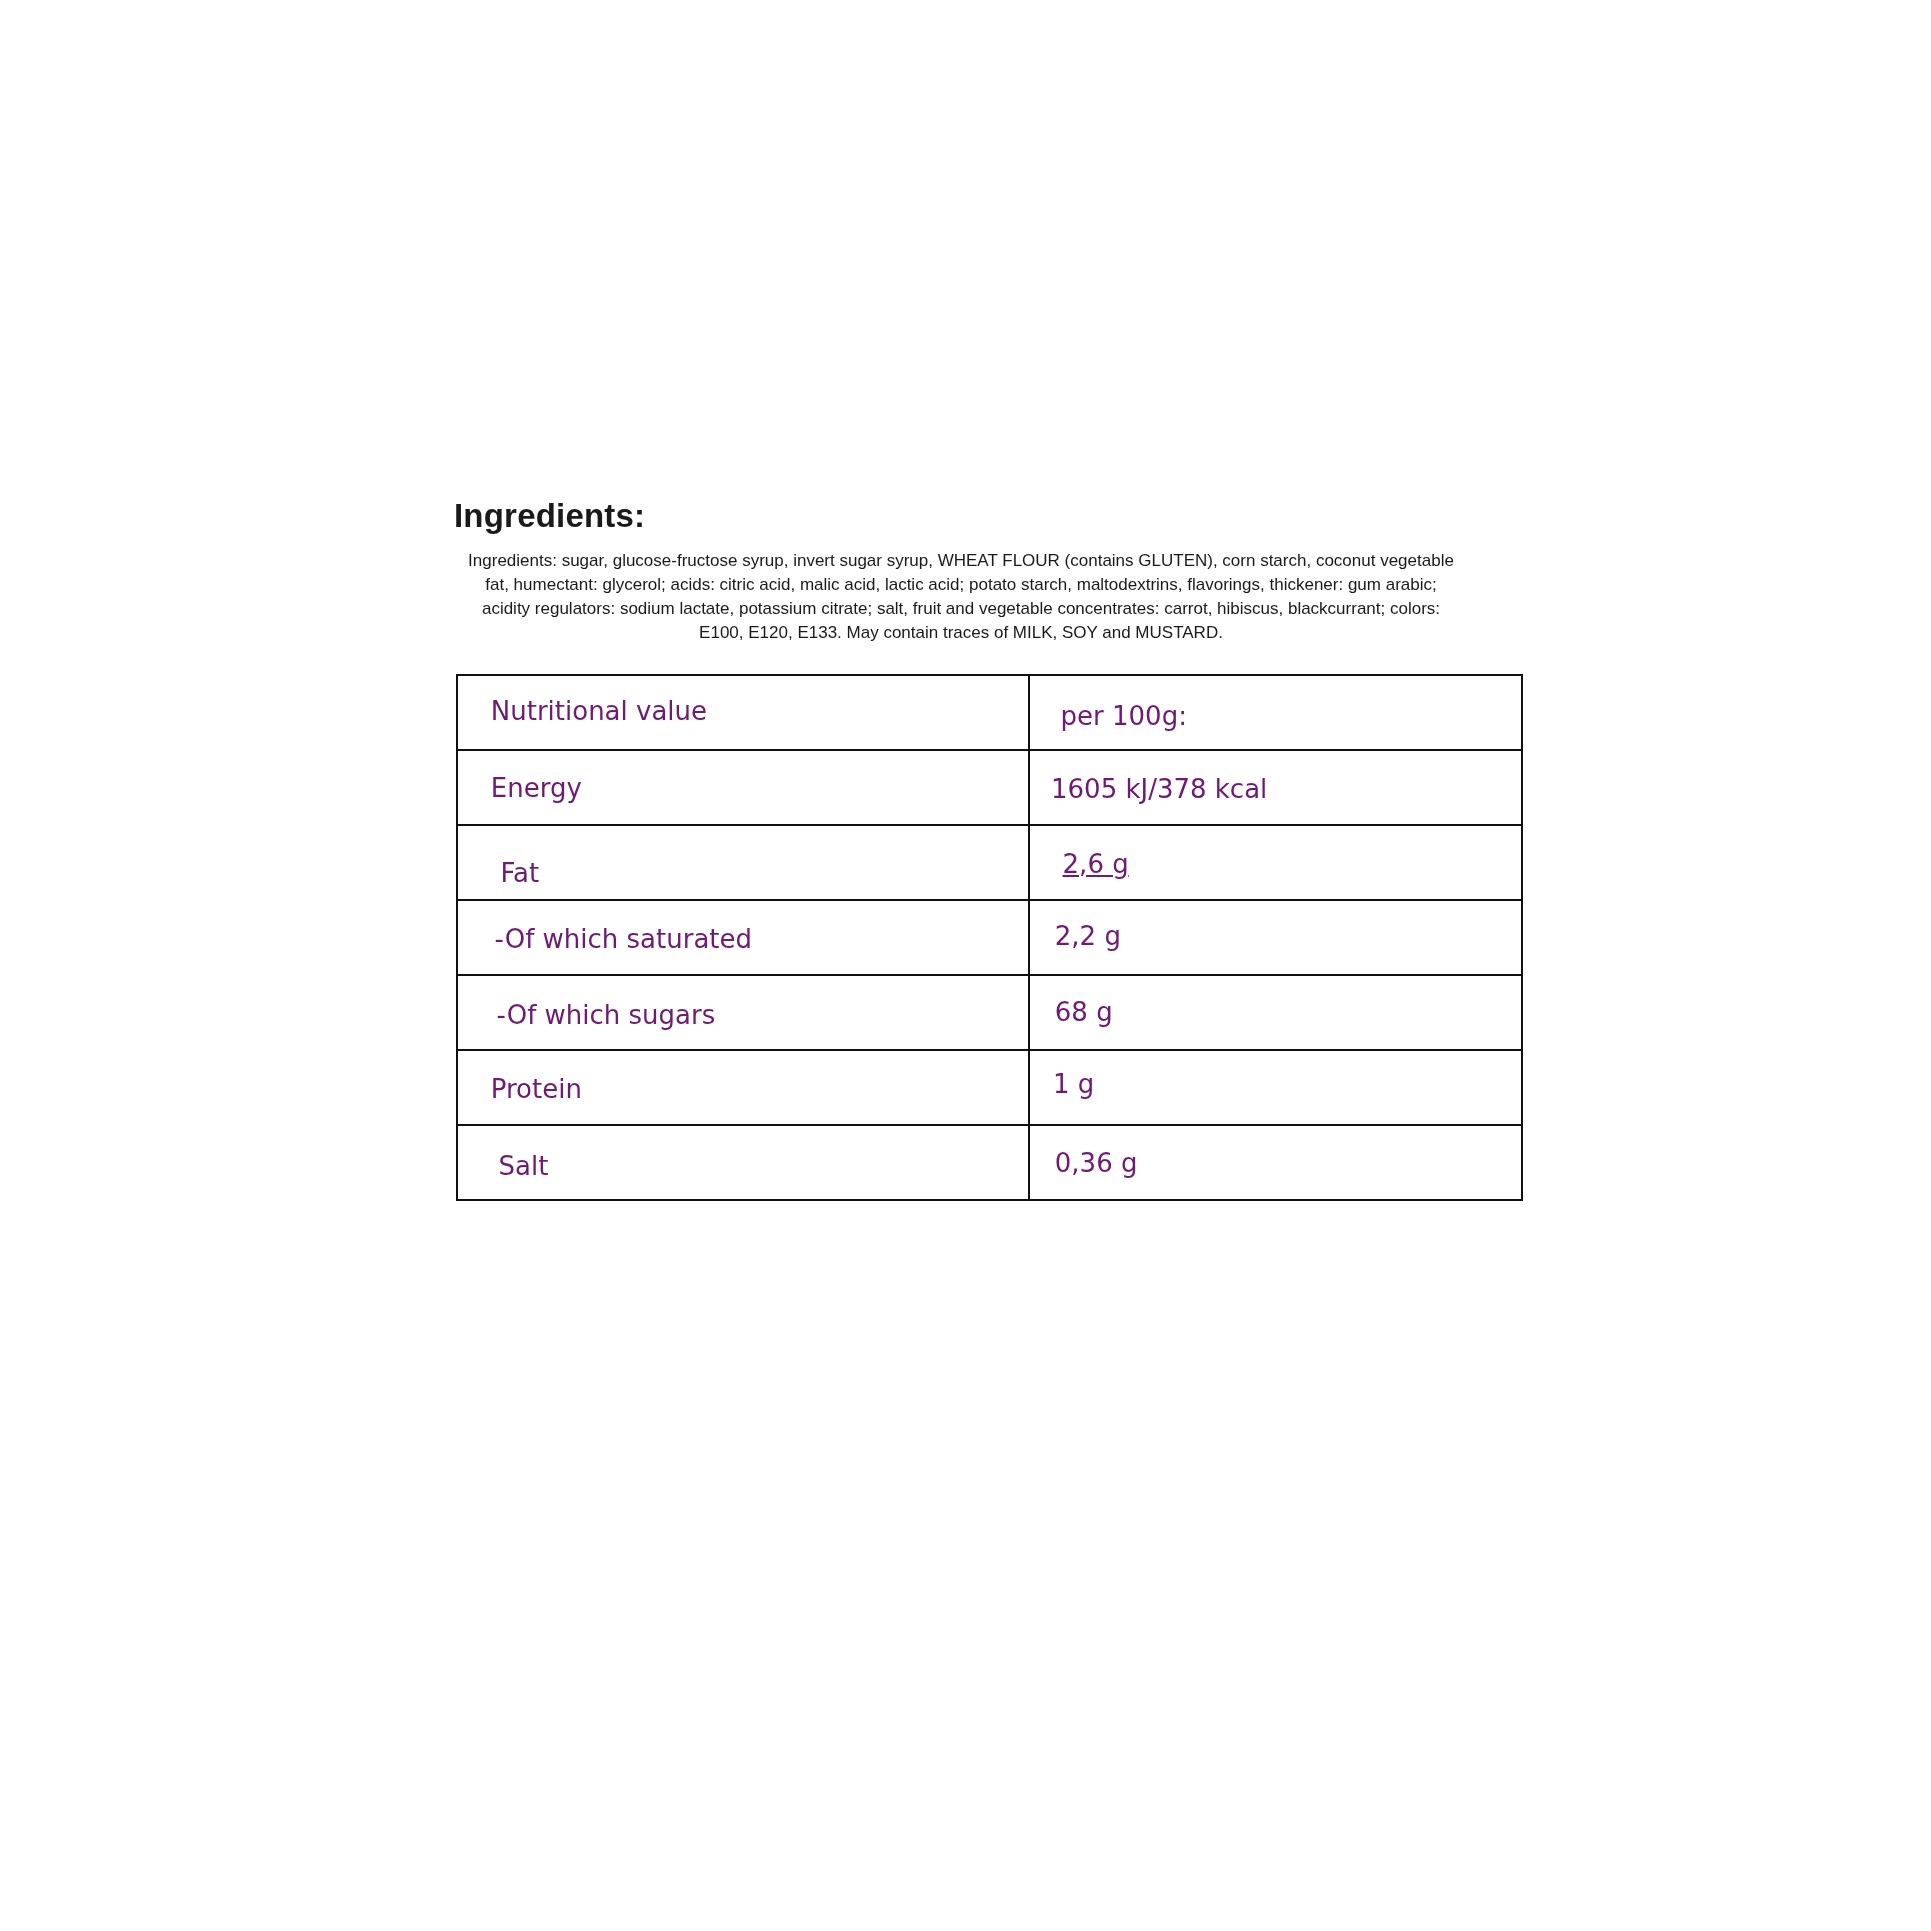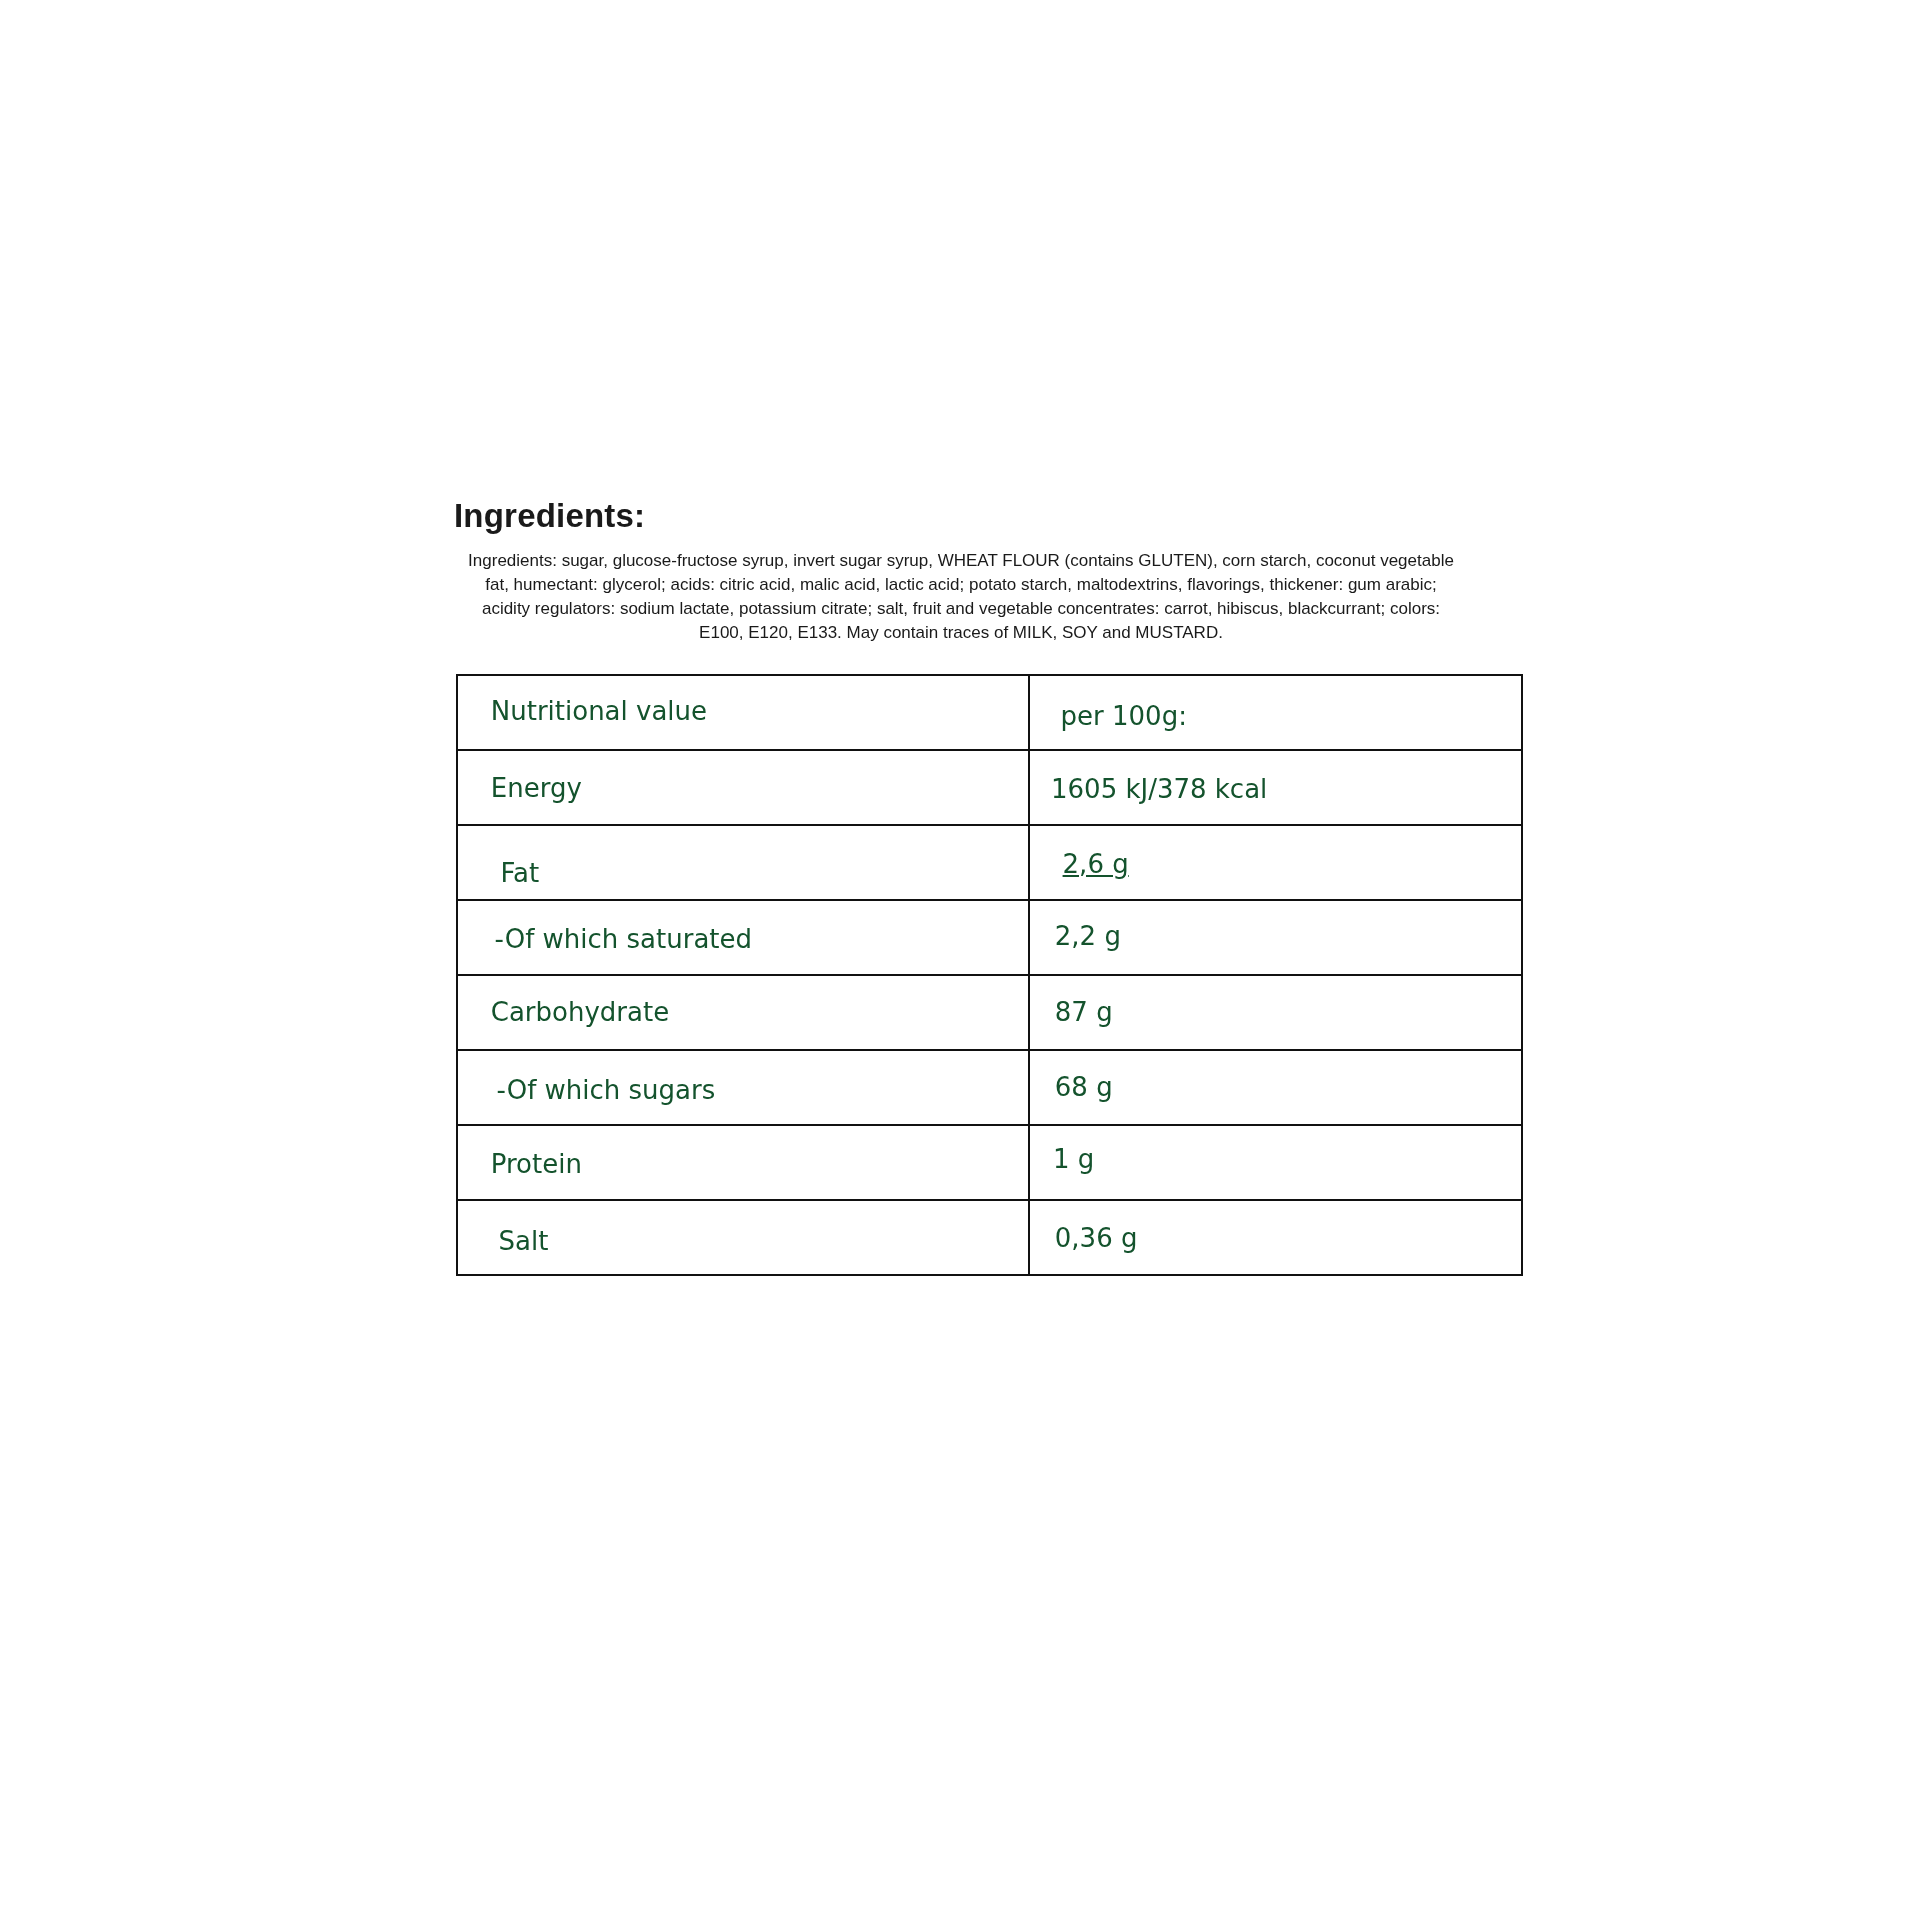--- a/index.html
+++ b/index.html
@@ -57,21 +57,21 @@
     border: 2.9px solid #111111;
     margin-left: 1.9px;
   }
 
   .nutrition-table td {
     border: 2.9px solid #111111;
     height: 73px;
     vertical-align: middle;
     font-family: "DejaVu Sans", sans-serif;
     font-size: 26px;
-    color: #14532d;
+    color: #701a75;
     padding: 0 0 0 29px;
   }
 
   .nutrition-table td.col-label {
     width: 541px;
   }
 
   .nutrition-table td.col-value {
     width: 468px;
     padding-left: 23px;
@@ -116,24 +116,20 @@
           <td class="col-value"><span>1605 kJ/378 kcal</span></td>
         </tr>
         <tr class="r2">
           <td class="col-label"><span>Fat</span></td>
           <td class="col-value"><span>2,6 g</span></td>
         </tr>
         <tr class="r3">
           <td class="col-label"><span>-Of which saturated</span></td>
           <td class="col-value"><span>2,2 g</span></td>
         </tr>
-        <tr class="r4">
-          <td class="col-label"><span>Carbohydrate</span></td>
-          <td class="col-value"><span>87 g</span></td>
-        </tr>
         <tr class="r5">
           <td class="col-label"><span>-Of which sugars</span></td>
           <td class="col-value"><span>68 g</span></td>
         </tr>
         <tr class="r6">
           <td class="col-label"><span>Protein</span></td>
           <td class="col-value"><span>1 g</span></td>
         </tr>
         <tr class="r7">
           <td class="col-label"><span>Salt</span></td>

